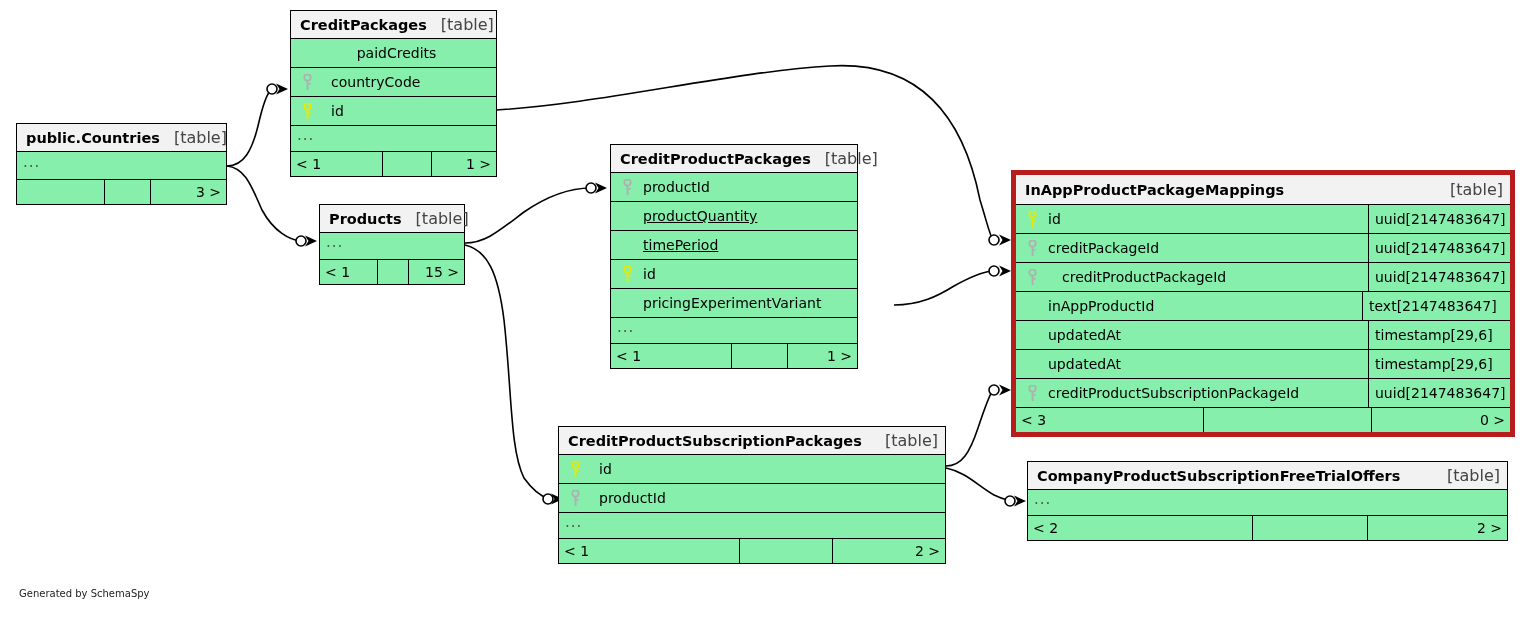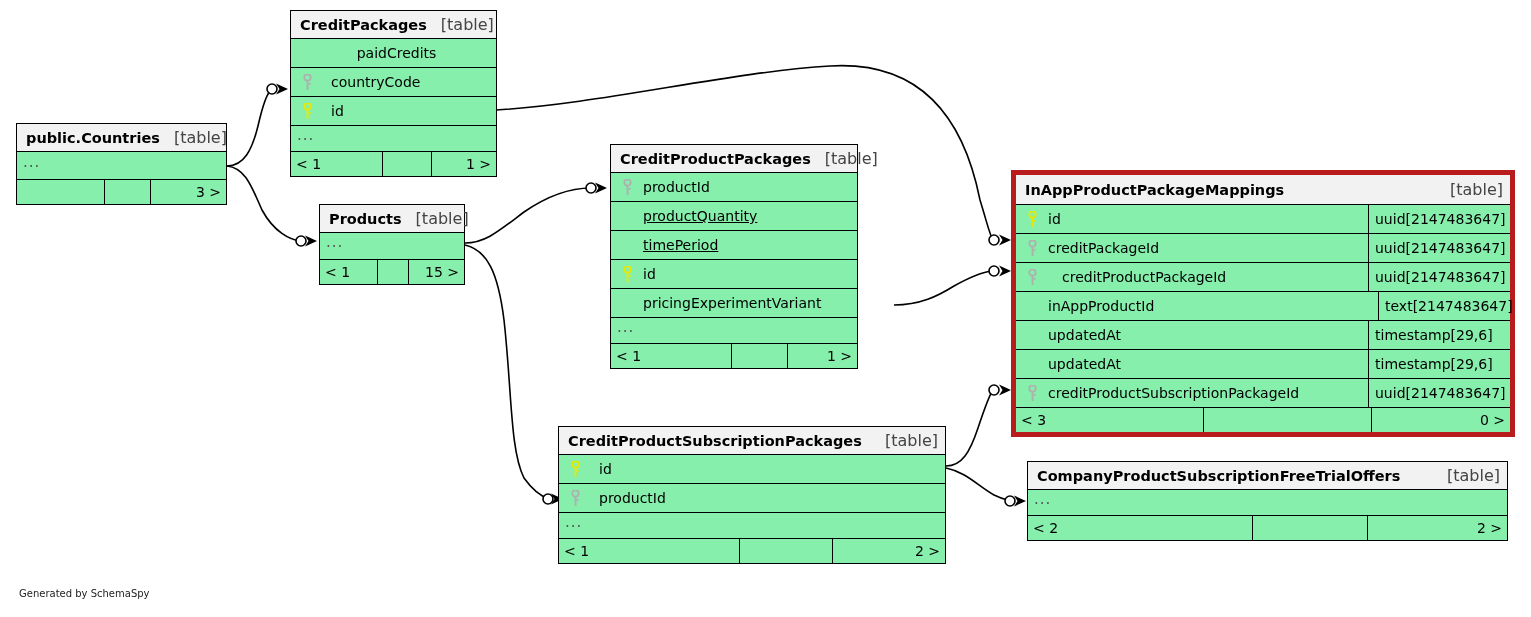--- a/index.html
+++ b/index.html
@@ -307,21 +307,21 @@
         <span class="lbl" style="margin-left:20px;">creditProductPackageId</span>
       </div>
       <div class="coltype" style="width:142px;">uuid[2147483647]</div>
     </div>
 
     <div class="row">
       <div class="colname">
           <span class="keyslot"></span>
           <span class="lbl" style="margin-left:6px;">inAppProductId</span>
         </div>
-      <div class="coltype" style="width:132px;">text[2147483647]</div>
+      <div class="coltype" style="width:148px;">text[2147483647]</div>
     </div>
 
     <div class="row">
       <div class="colname">
           <span class="keyslot"></span>
           <span class="lbl" style="margin-left:6px;">updatedAt</span>
         </div>
       <div class="coltype" style="width:142px;">timestamp[29,6]</div>
     </div>
 

